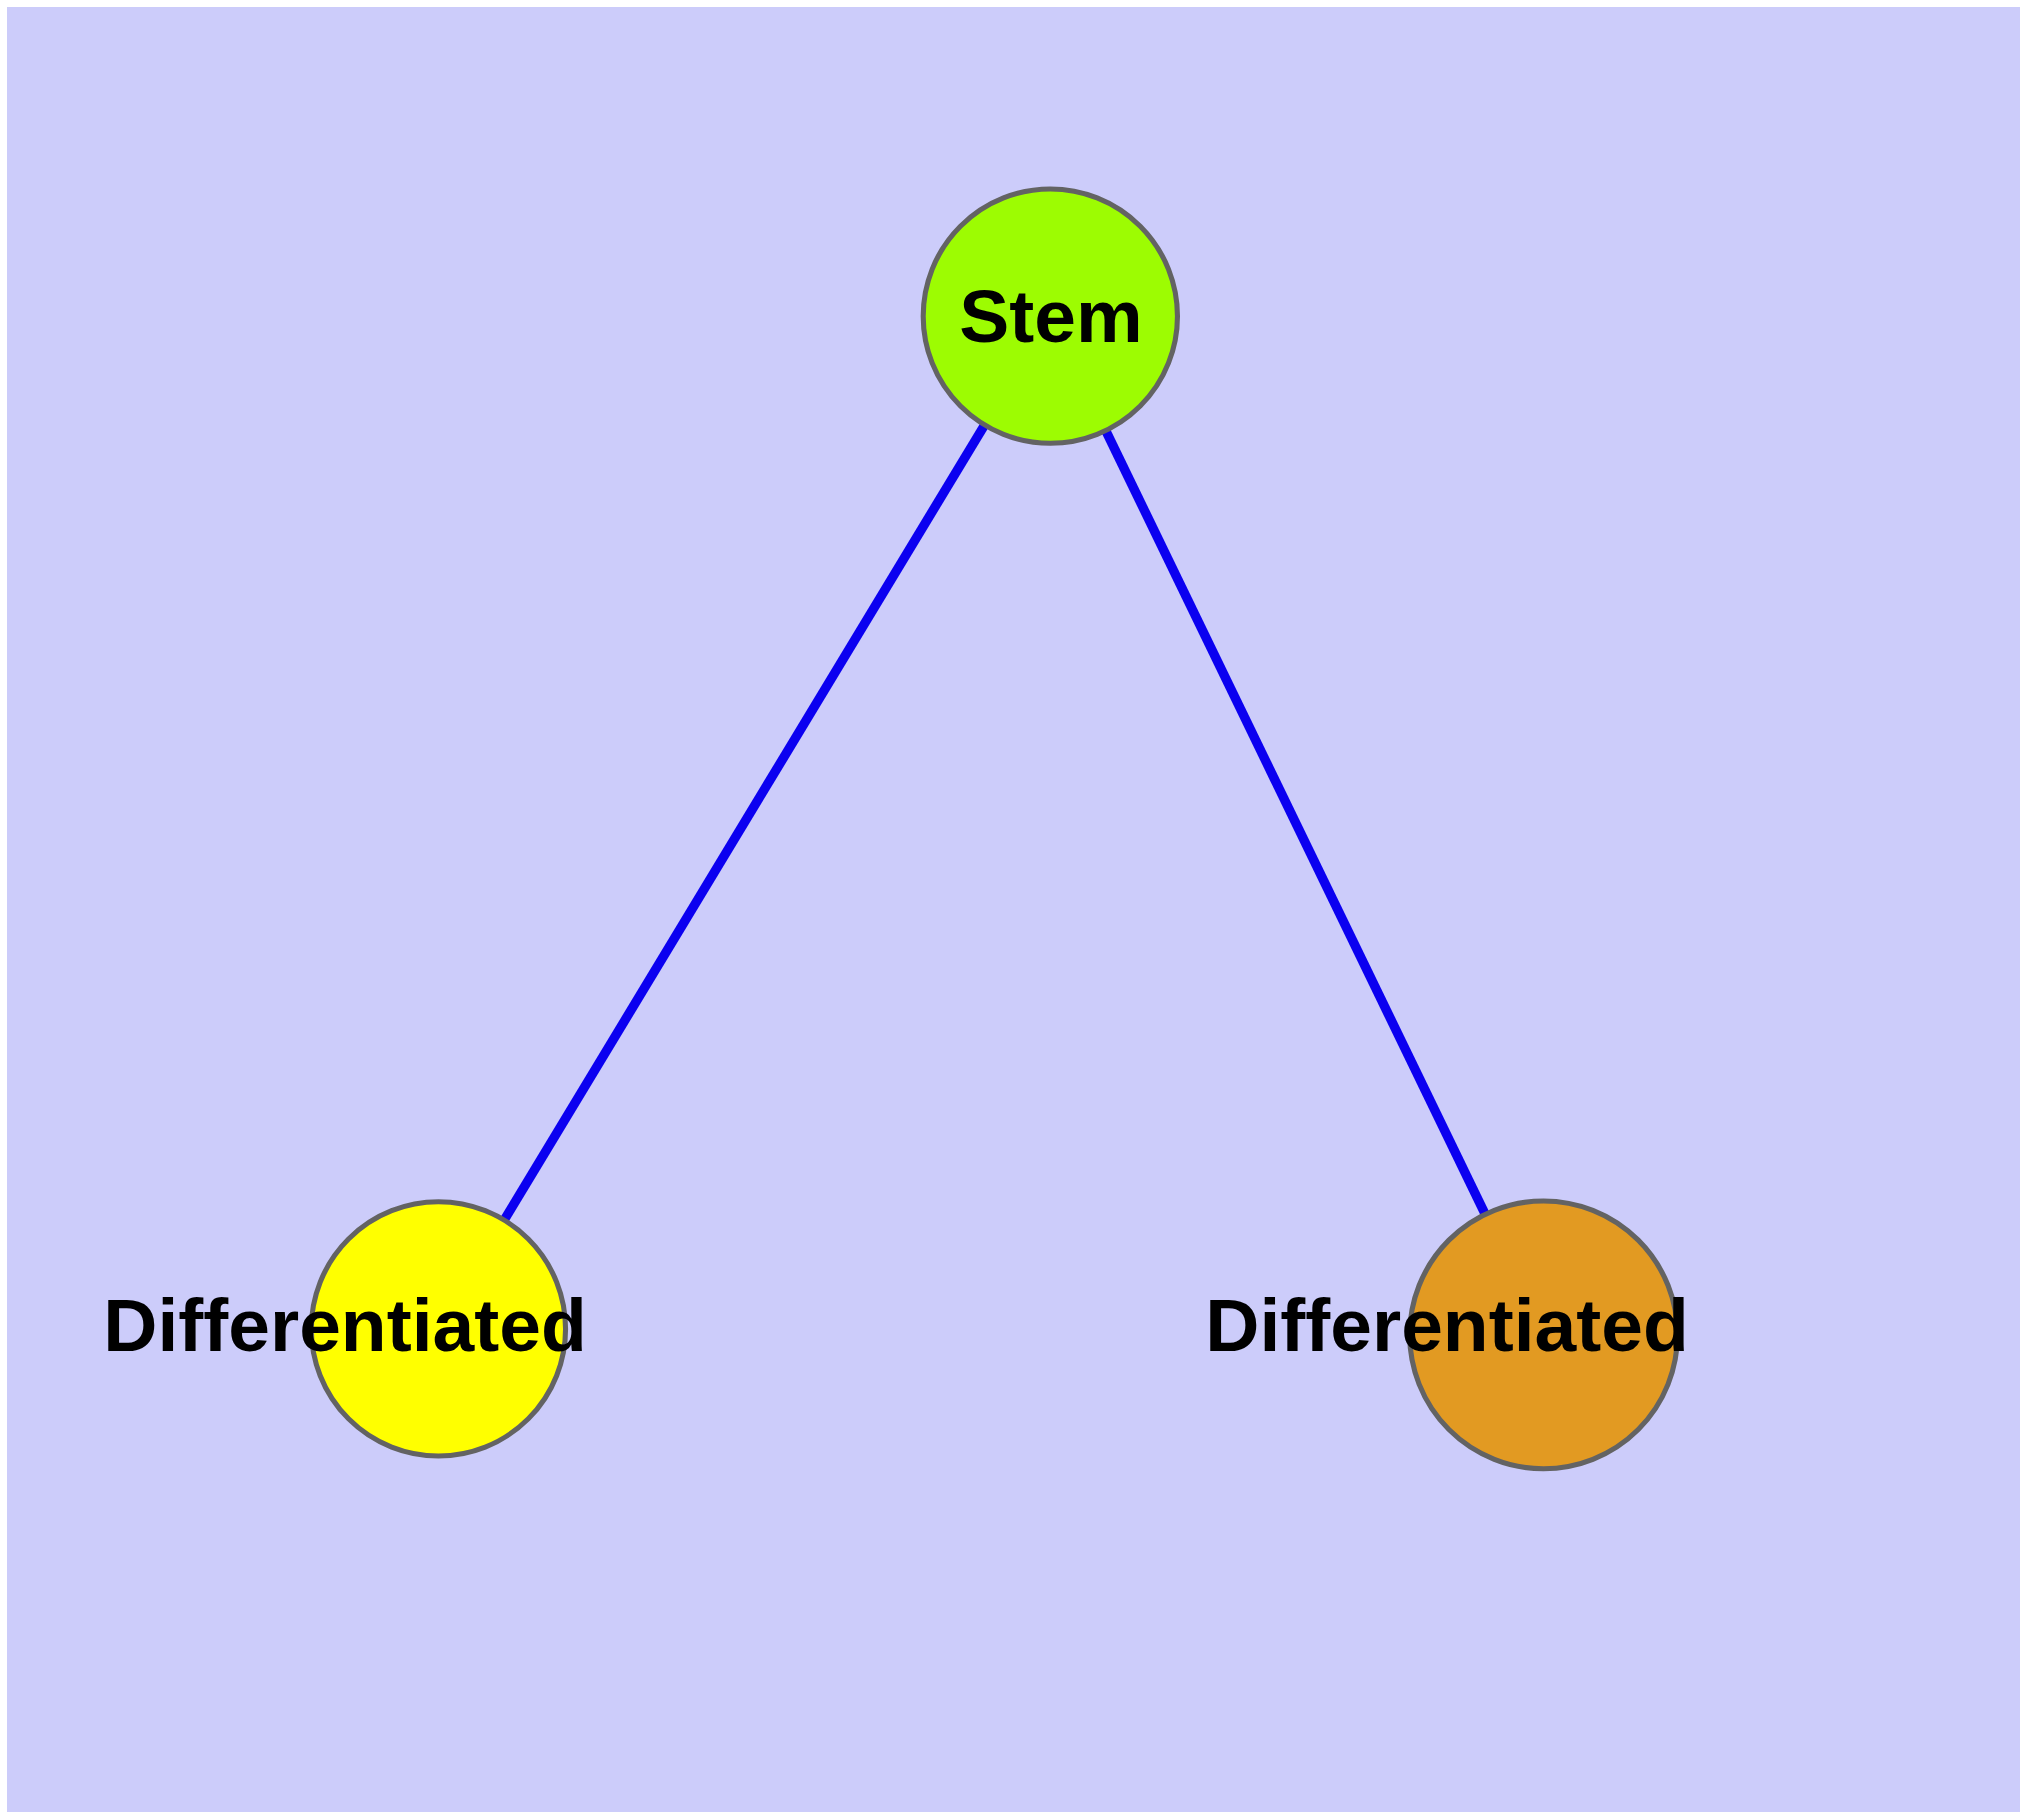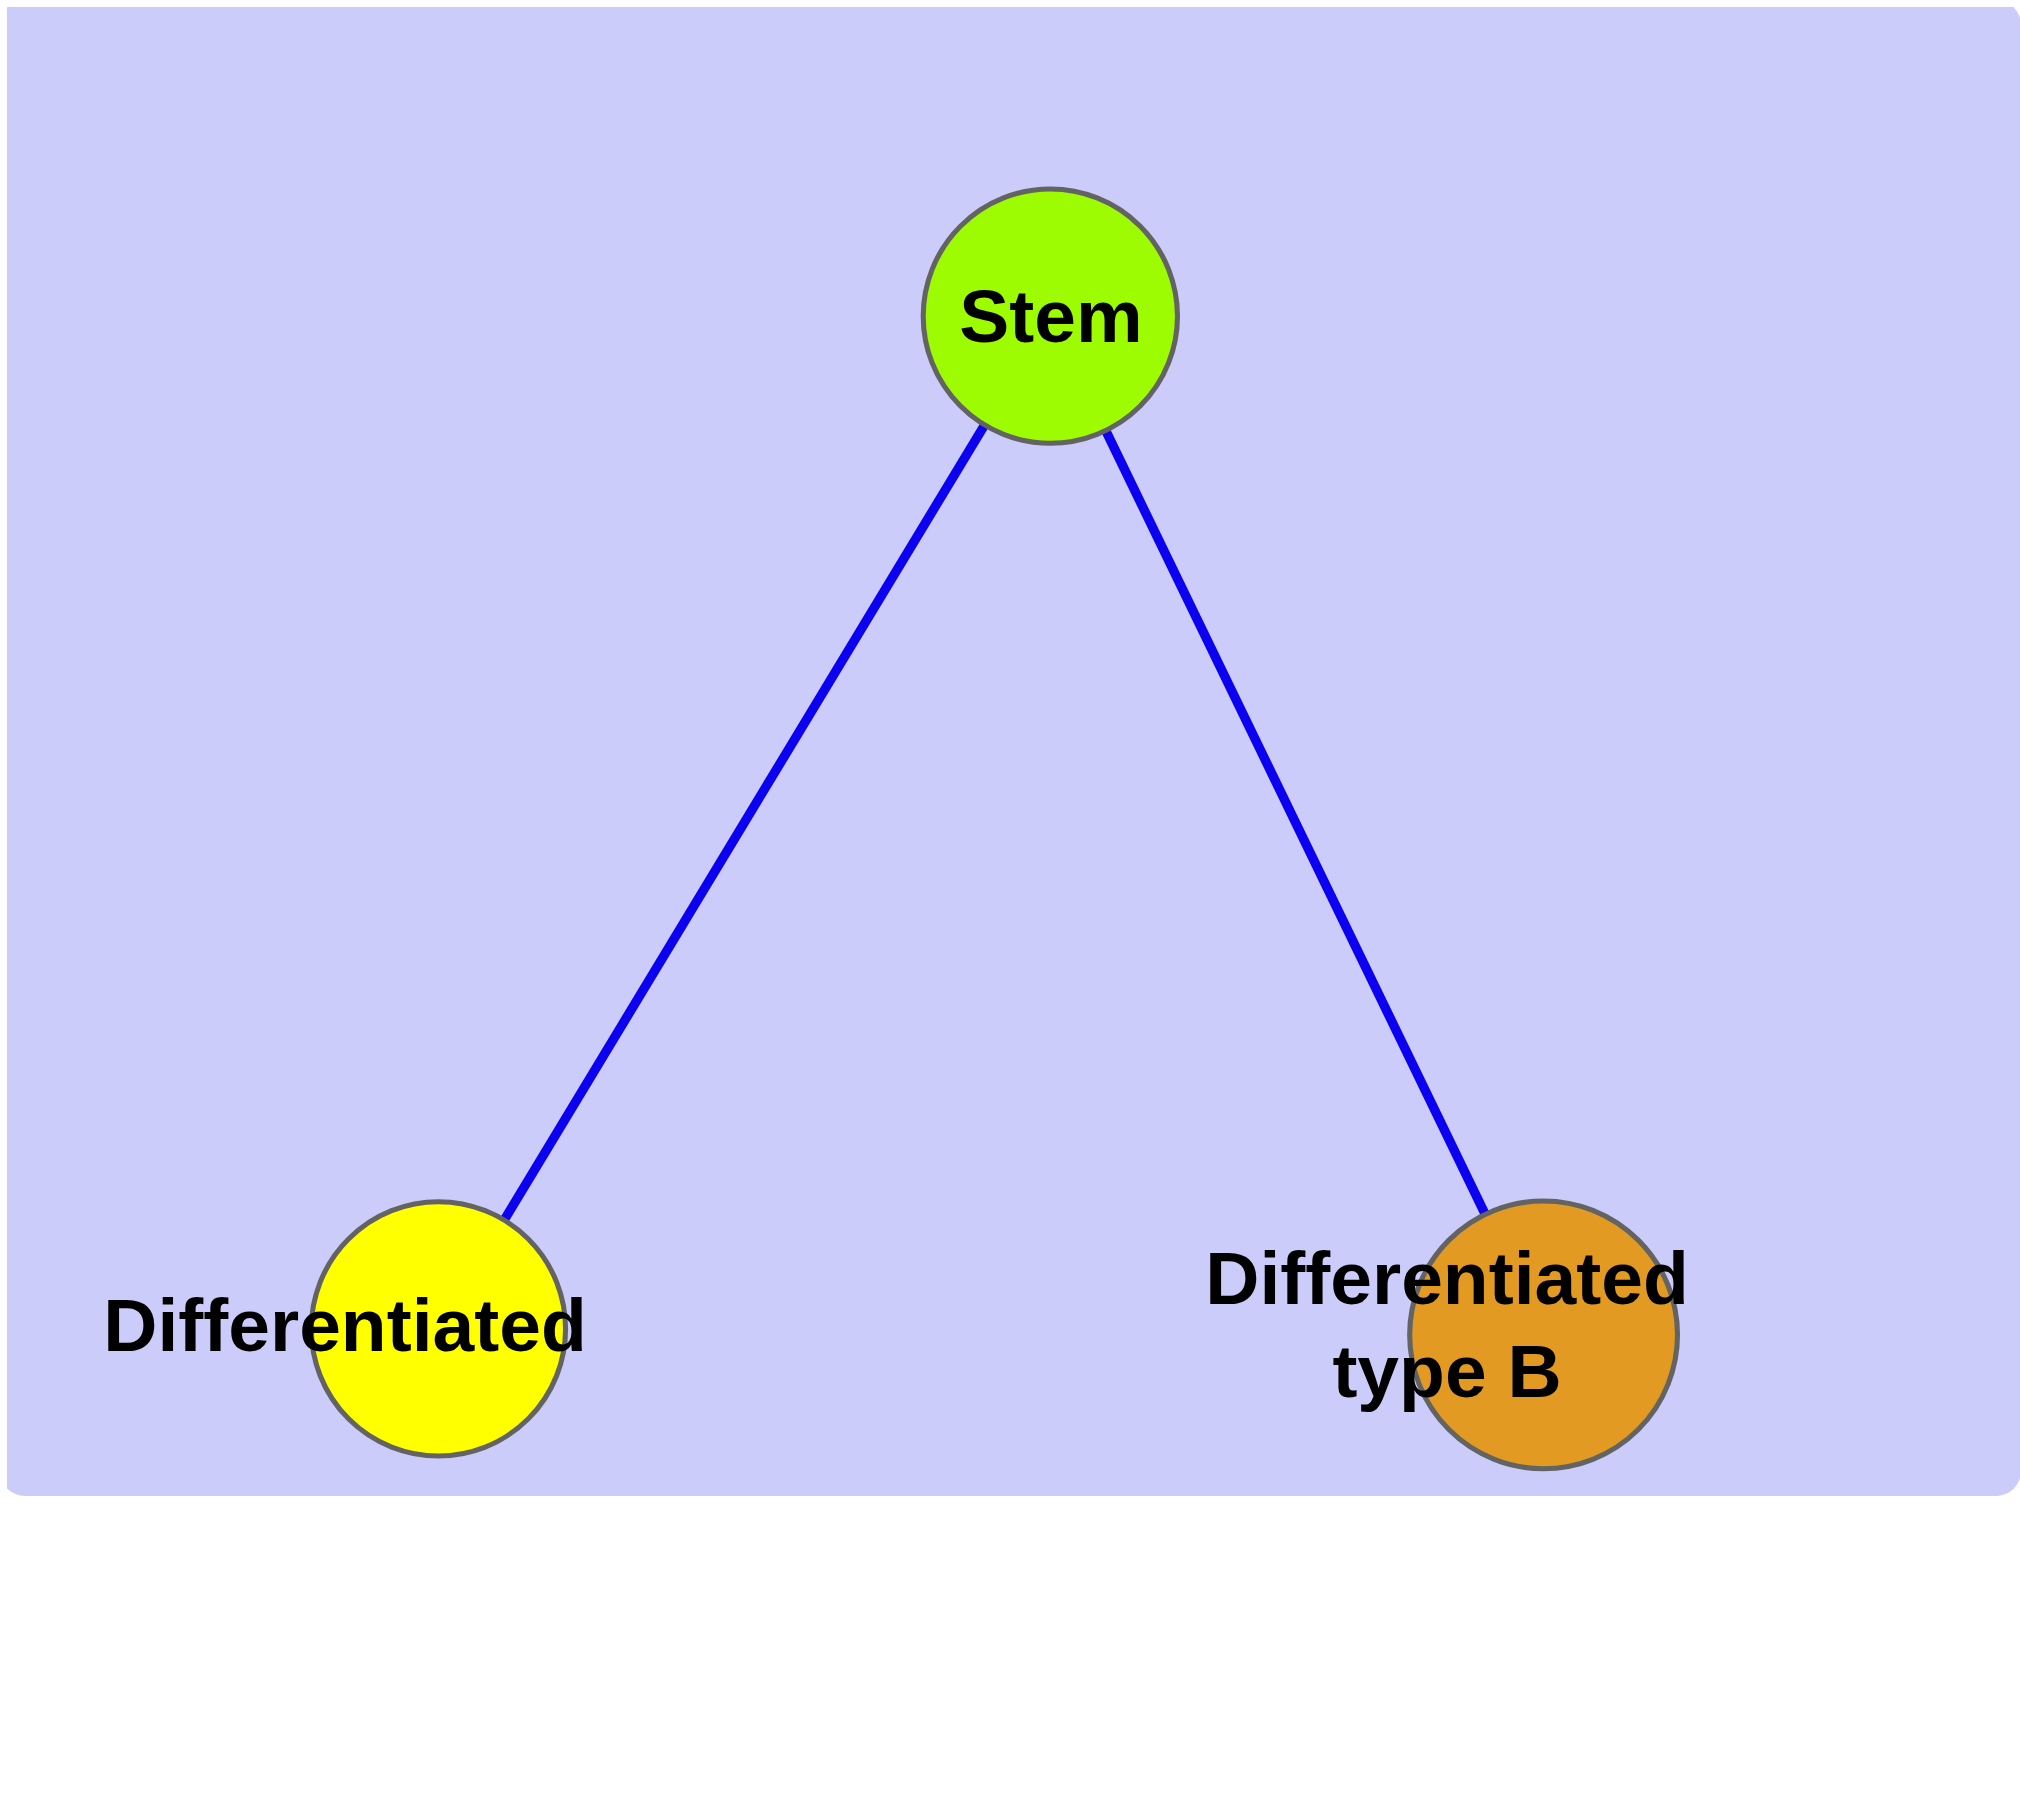--- a/index.html
+++ b/index.html
@@ -3,24 +3,23 @@
 <meta charset="utf-8">
 <style>
   html, body {
     margin: 0;
     padding: 0;
     background: #ffffff;
   }
   #canvas {
     position: relative;
     width: 2021px;
-    height: 1496px;
+    height: 1812px;
     background: #ffffff;
     overflow: hidden;
-    border-radius: 25px;
   }
   #plot-background {
     position: absolute;
     left: 6.8px;
     top: 6.8px;
     width: 2014px;
     height: 1805px;
     background: #ccccfa;
   }
   #graph-svg {
@@ -58,17 +57,17 @@
     <g id="nodes-layer">
         <circle cx="1239" cy="373" r="150" fill="#9dfc02" stroke="#636363" stroke-width="6"></circle>
         <circle cx="517" cy="1568" r="150" fill="#ffff00" stroke="#636363" stroke-width="6"></circle>
         <circle cx="1821" cy="1575" r="158" fill="#e29a22" stroke="#636363" stroke-width="6"></circle>
       </g>
   </svg>
 
   <div id="labels-layer">
       <div class="node-label" style="left: 1051px; top: 316px;"><div>Stem</div></div>
       <div class="node-label" style="left: 345px; top: 1325px;"><div>Differentiated</div></div>
-      <div class="node-label" style="left: 1447px; top: 1325px;"><div>Differentiated</div><div>type B</div></div>
+      <div class="node-label" style="left: 1447px; top: 1325px;"><div>Differentiated</div></div>
     </div>
 
 </div>
 
 
 </body></html>

